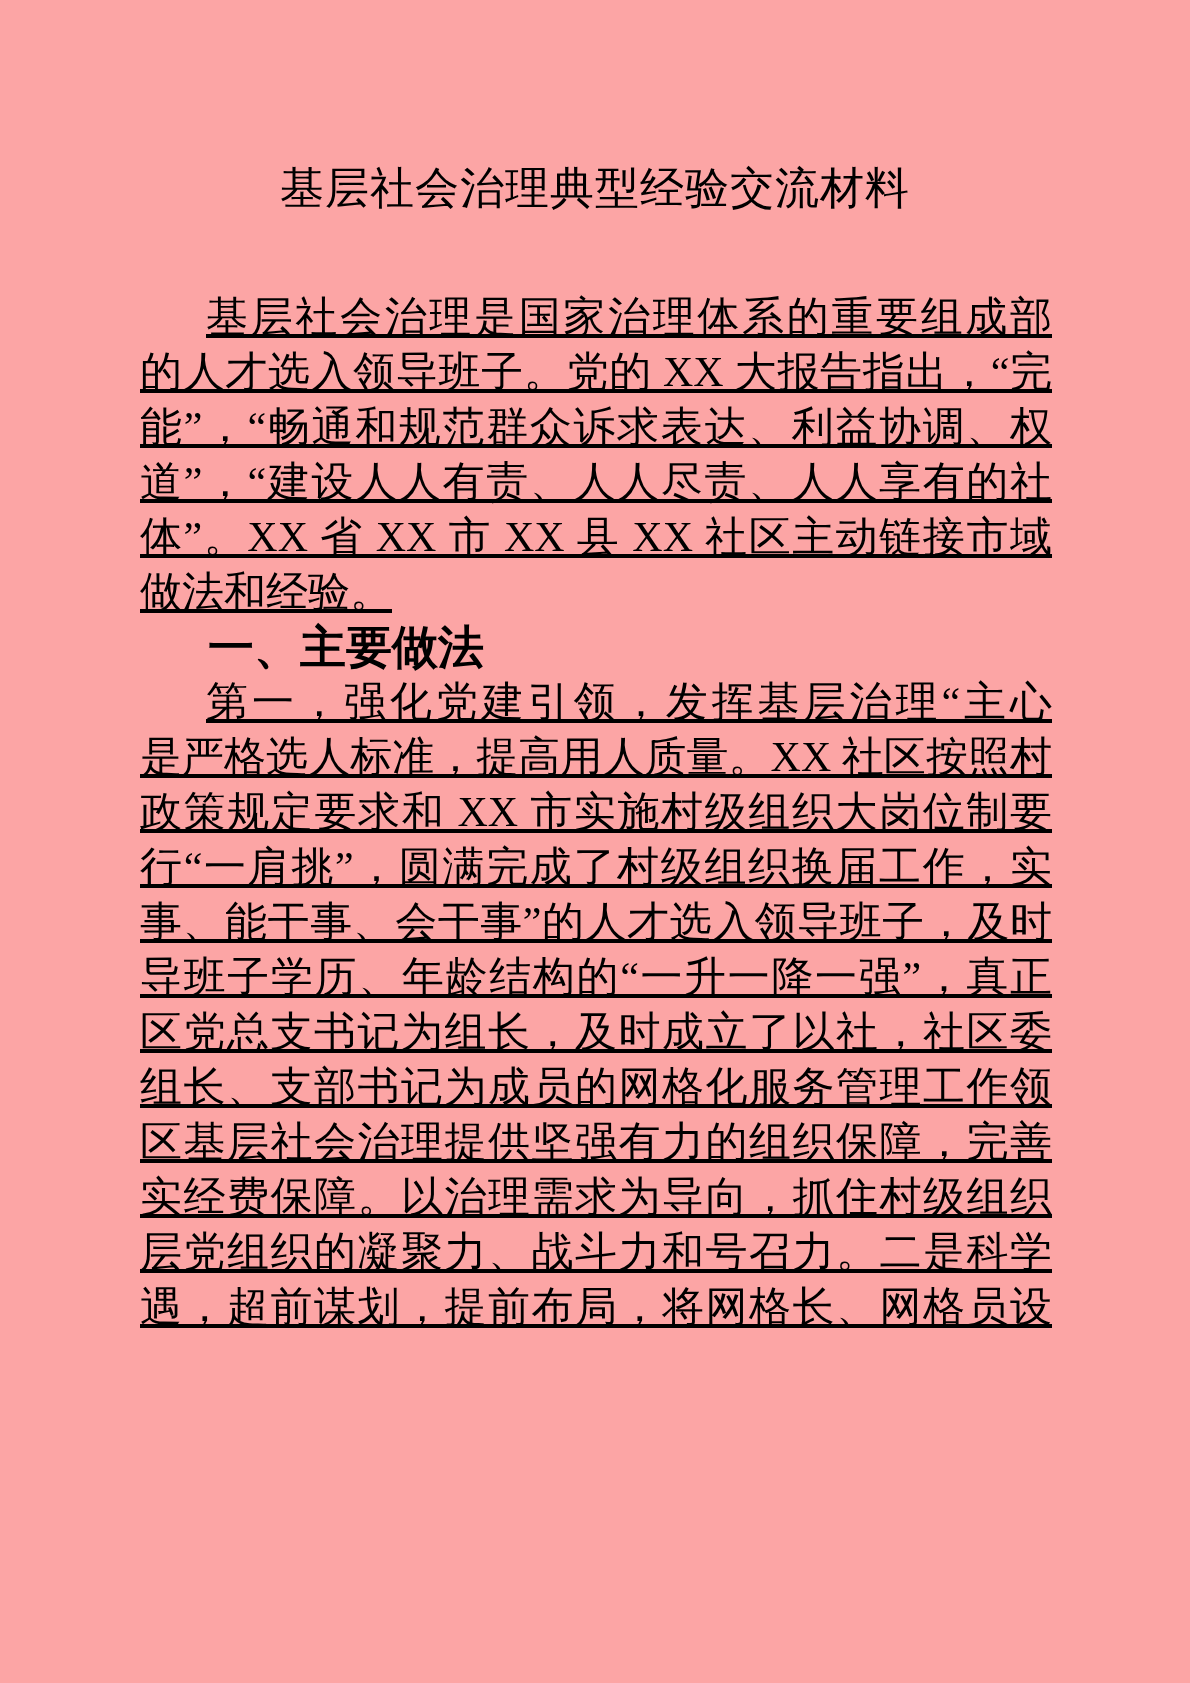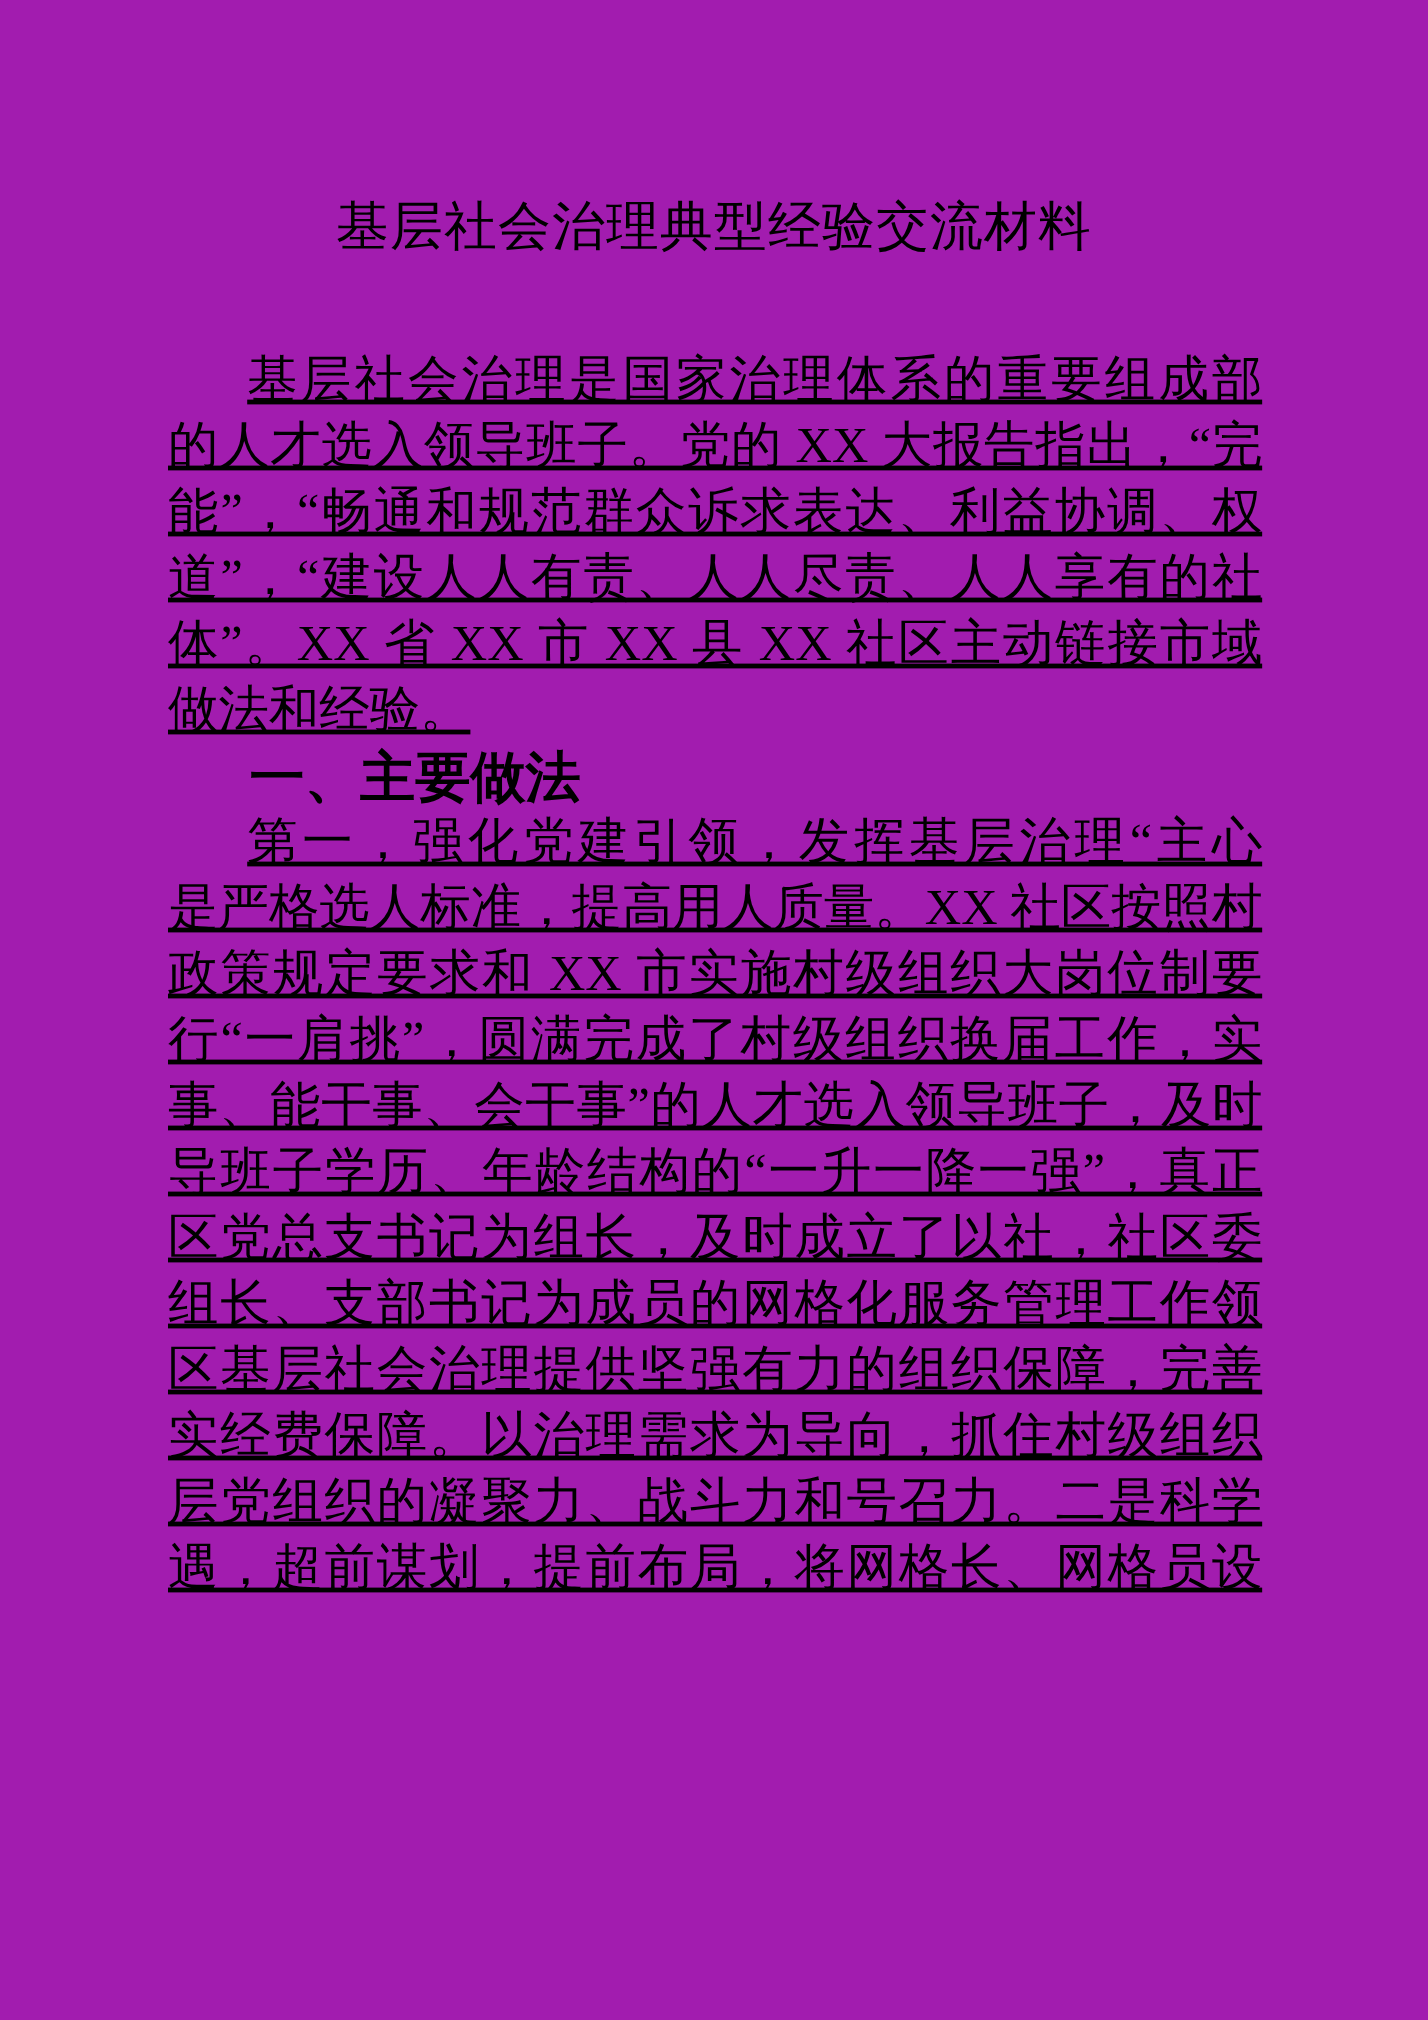--- a/index.html
+++ b/index.html
@@ -4,21 +4,21 @@
 <style>
   html, body {
     margin: 0;
     padding: 0;
     background: #ffffff;
   }
   .page {
     position: relative;
     width: 1190px;
     height: 1683px;
-    background: #a21caf;
+    background: #fca5a5;
     color: #000000;
     font-family: "Liberation Serif", serif;
     overflow: hidden;
   }
   .doc-title {
     position: absolute;
     top: 156px;
     left: 0;
     width: 100%;
     text-align: center;

